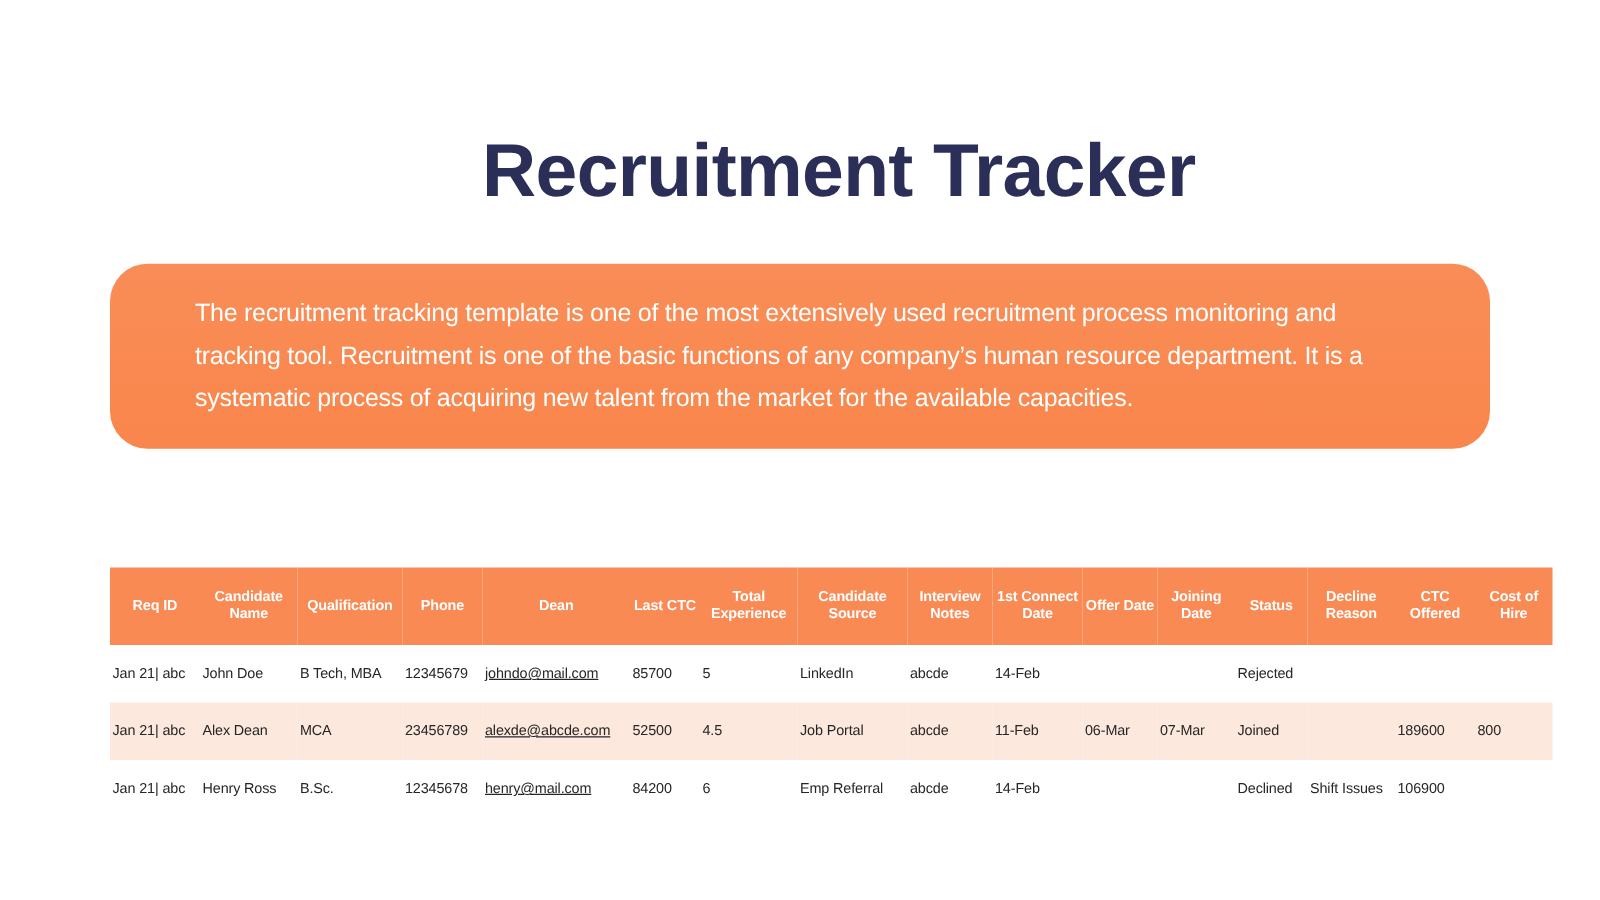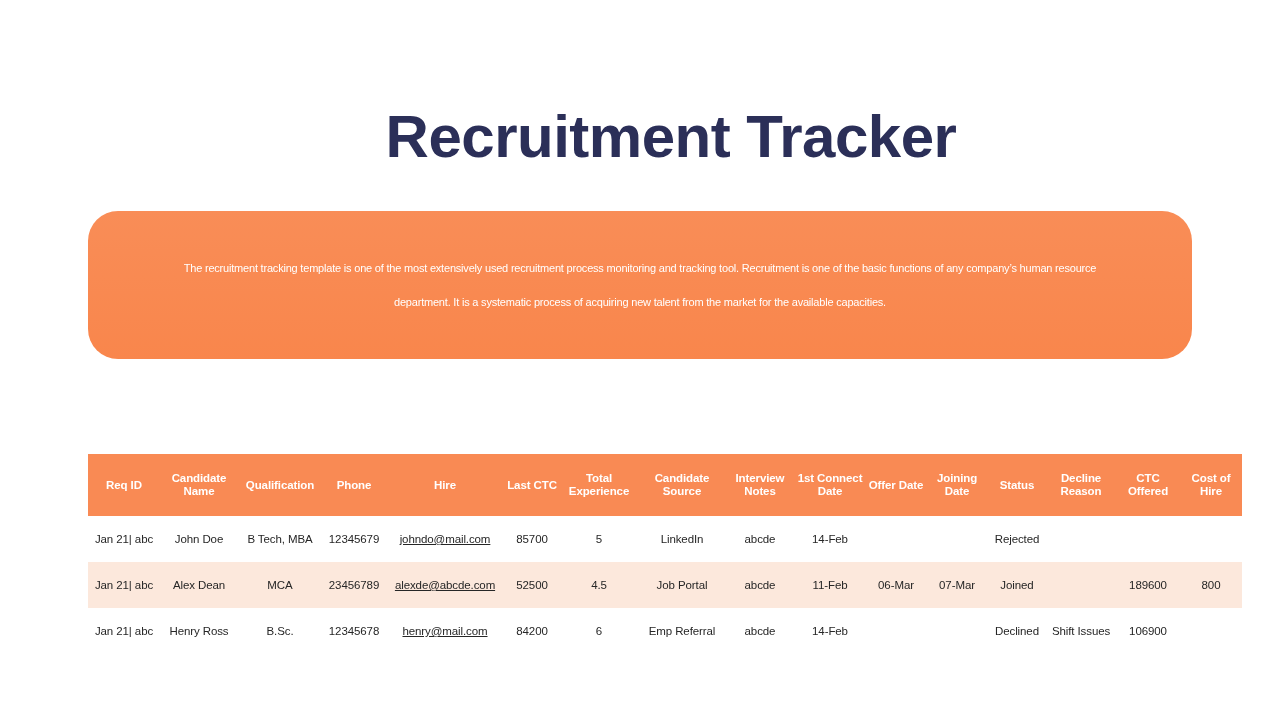--- a/index.html
+++ b/index.html
@@ -36,23 +36,23 @@
     width: 1104px; height: 148px;
     background: linear-gradient(180deg, #f98d57 0%, #f9864c 100%);
     border-radius: 30px;
     display: flex;
     align-items: center;
     justify-content: center;
     padding: 0 68px;
   }
   .desc-text {
     color: #ffffff;
-    font-size: 11px;
+    font-size: 20px;
     line-height: 34px;
-    text-align: center;
+    text-align: left;
     letter-spacing: -0.2px;
   }
 
   
   .table-wrap {
     position: absolute;
     left: 88px; top: 422px;
     width: 1104px;
     margin-top: 32px;
   }
@@ -69,21 +69,20 @@
     line-height: 13px;
     text-align: center;
     vertical-align: middle;
     padding: 6px 2px;
     height: 62px;
     letter-spacing: -0.1px;
   }
   table.tracker tbody td {
     font-size: 11.5px;
     color: #262626;
-    text-align: center;
     vertical-align: middle;
     height: 46px;
     padding: 2px 2px;
     letter-spacing: -0.1px;
   }
   tr.row-odd td { background: #ffffff; }
   tr.row-even td { background: #fce8dc; }
 
   td.email-cell span.email-link {
     text-decoration: underline;
@@ -139,21 +138,21 @@
           <col class="c-decline">
           <col class="c-ctcoff">
           <col class="c-cost">
       </colgroup>
       <thead>
         <tr>
           <th>Req ID</th>
           <th>Candidate Name</th>
           <th>Qualification</th>
           <th>Phone</th>
-          <th>Hire</th>
+          <th>Dean</th>
           <th>Last CTC</th>
           <th>Total Experience</th>
           <th>Candidate Source</th>
           <th>Interview Notes</th>
           <th>1st Connect Date</th>
           <th>Offer Date</th>
           <th>Joining Date</th>
           <th>Status</th>
           <th>Decline Reason</th>
           <th>CTC Offered</th>

